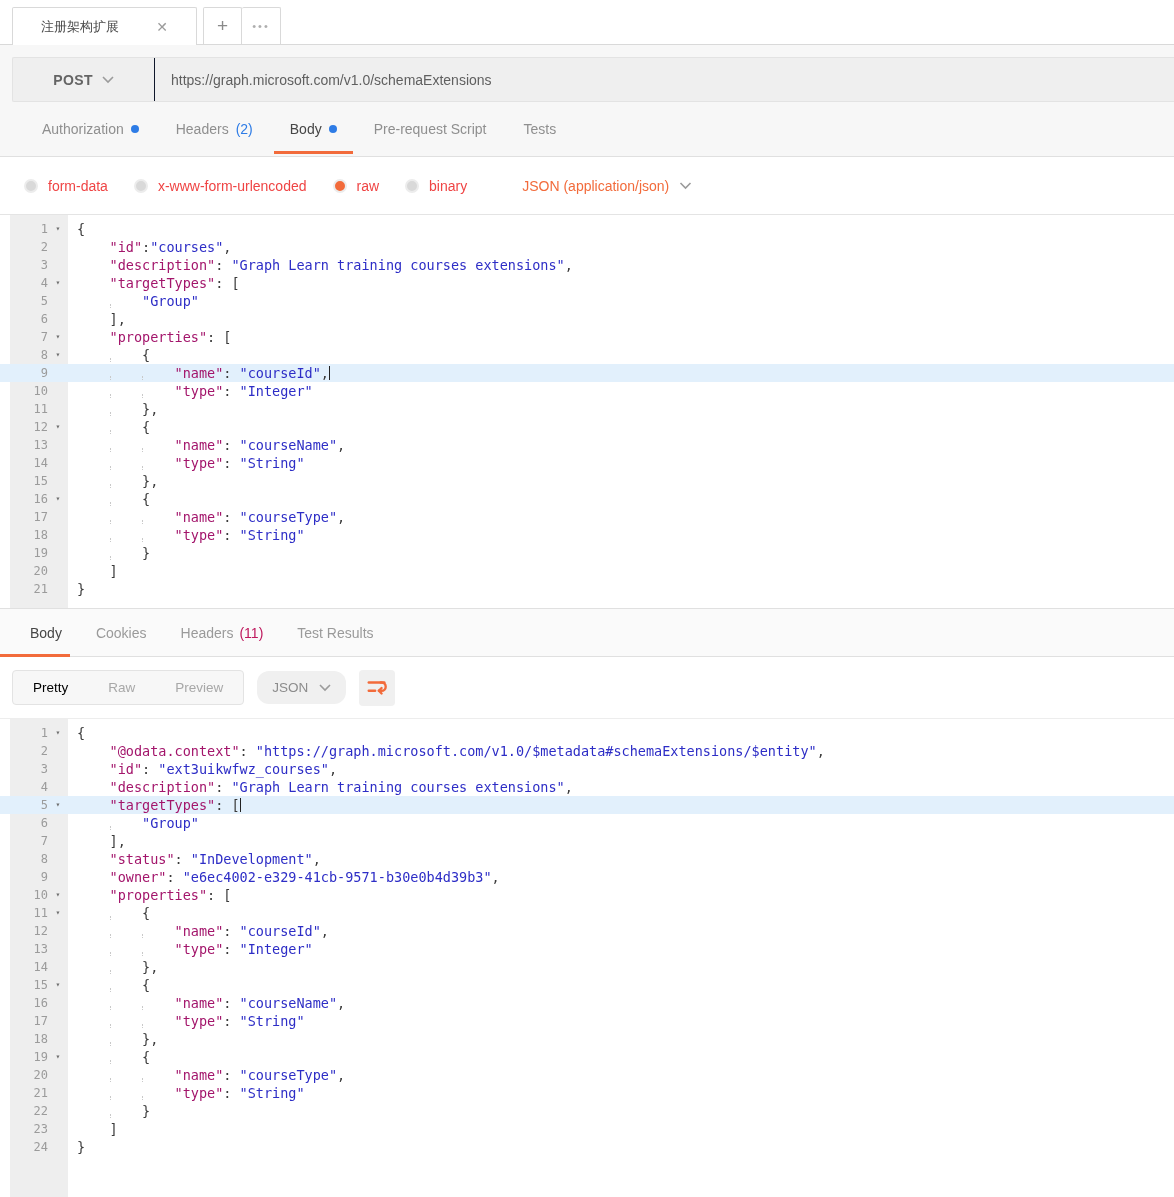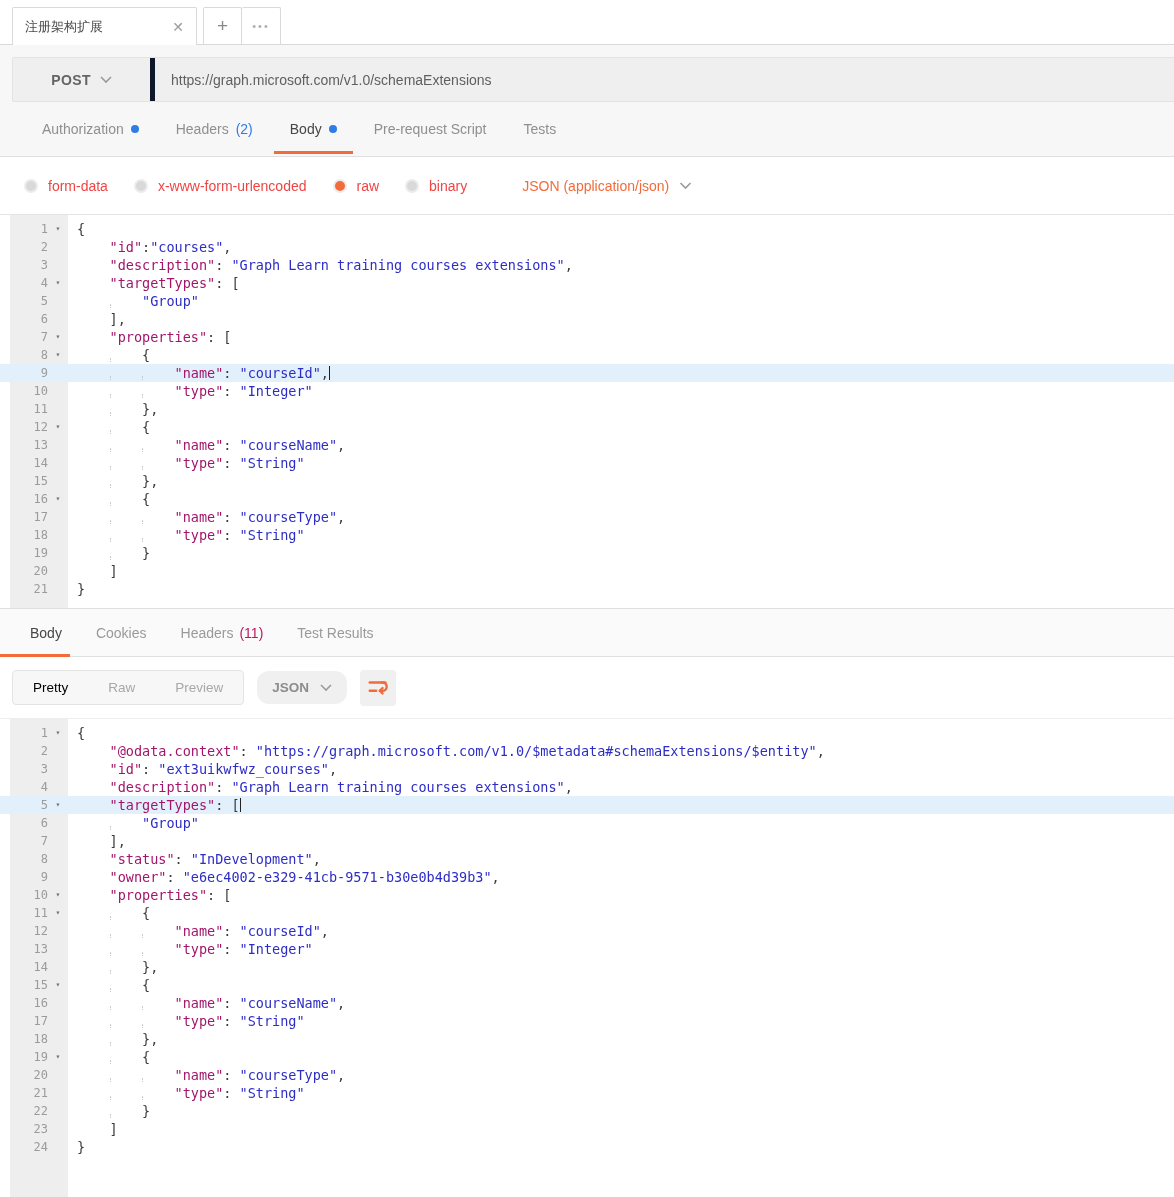--- a/index.html
+++ b/index.html
@@ -4,38 +4,38 @@
 <style>
   * { margin:0; padding:0; box-sizing:border-box; }
   html,body { width:1174px; height:1197px; background:#fff; overflow:hidden;
     font-family:"Liberation Sans","DejaVu Sans",sans-serif; }
 
   
   .tabbar { height:45px; background:#fff; border-bottom:1px solid #d9d9d9;
     display:flex; align-items:flex-end; padding-left:12px; }
   .main-tab { height:38px; width:185px; background:#fff; border:1px solid #d9d9d9;
     border-bottom:none; border-radius:2px 2px 0 0; margin-bottom:-1px; z-index:2;
-    display:flex; align-items:center; padding:0 12px; }
+    display:flex; align-items:center; padding:0 28px; }
   .tab-title { flex:1; font-size:13px; color:#4a4a4a; }
   .tab-close { color:#9b9b9b; font-size:14px; cursor:pointer; }
   .mini-tabs { display:flex; height:37px; margin-left:6px; }
   .mini-tab { width:39px; border:1px solid #d9d9d9; border-bottom:none;
     border-radius:2px 2px 0 0; display:flex; align-items:center; justify-content:center;
     background:#fff; }
   .mini-tab + .mini-tab { border-left:none; }
   .plus-glyph { color:#8a8a8a; font-size:19px; font-weight:400; }
   .more-glyph { color:#aeaeae; font-size:11px; letter-spacing:2px; }
 
   
   .req-area { height:112px; background:#f7f7f7; border-bottom:1px solid #e0e0e0;
     padding:12px 0 0 12px; }
   .url-row { height:45px; display:flex; background:#efefef; border:1px solid #e3e3e3;
     border-right:none; border-radius:2px 0 0 2px; }
   .method { width:142px; display:flex; align-items:center; justify-content:center;
-    gap:9px; border-right:5px solid #0f172a; color:#646464; font-size:14px;
+    gap:9px; border-right:1px solid #0f172a; color:#646464; font-size:14px;
     font-weight:700; letter-spacing:.4px; cursor:pointer; }
   .url-text { flex:1; display:flex; align-items:center; padding-left:16px;
     color:#5f5f5f; font-size:14px; }
   .req-tabs { height:54px; display:flex; align-items:flex-start; padding-left:30px; }
   .rtab { position:relative; height:100%; display:flex; align-items:center; gap:7px;
     margin-right:37px; font-size:14px; color:#8f8f8f; cursor:pointer; }
   .rtab.active { color:#464646; }
   .rtab .dot { width:8px; height:8px; border-radius:50%; background:#2e7ce6; }
   .rtab .count { color:#2e7ce6; }
   .rtab.active::after { content:''; position:absolute; left:-16px; right:-16px;
@@ -85,21 +85,21 @@
   .resptab.active::after { content:''; position:absolute; left:-30px; right:-8px;
     bottom:-1px; height:3px; background:#f26b3b; }
 
   
   .resp-toolbar { height:61px; background:#fff; display:flex; align-items:center;
     padding-left:12px; gap:13px; }
   .seg { display:flex; border:1px solid #e3e3e3; background:#f7f7f7; border-radius:4px; }
   .seg-item { padding:9px 20px; font-size:13.5px; color:#a8a8a8; cursor:pointer; }
   .seg-item.active { color:#000000; }
   .lang-btn { background:#f0f0f0; border-radius:12px; padding:9px 15px; display:flex;
-    align-items:center; gap:11px; color:#8c8c8c; font-size:13.5px; cursor:pointer;font-weight:bold; }
+    align-items:center; gap:11px; color:#8c8c8c; font-size:13.5px; cursor:pointer; }
   .wrap-btn { background:#f0f0f0; border-radius:4px; width:36px; height:36px;
     display:flex; align-items:center; justify-content:center; cursor:pointer; }
 </style>
 </head>
 <body>
 
 <div class="tabbar">
   <div class="main-tab">
     <span class="tab-title">注册架构扩展</span>
     <span class="tab-close">✕</span>

